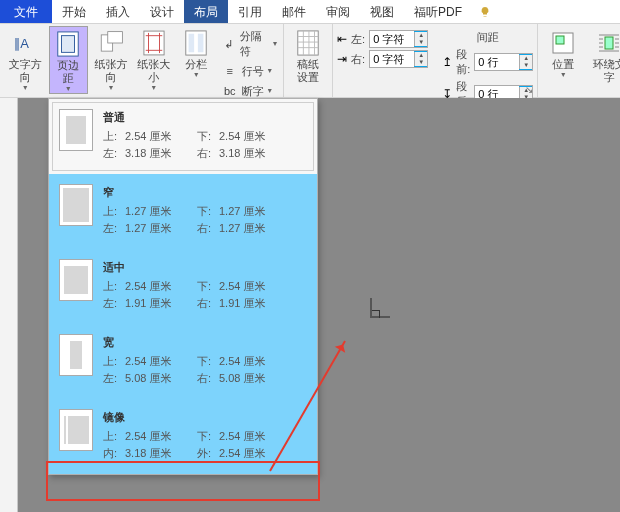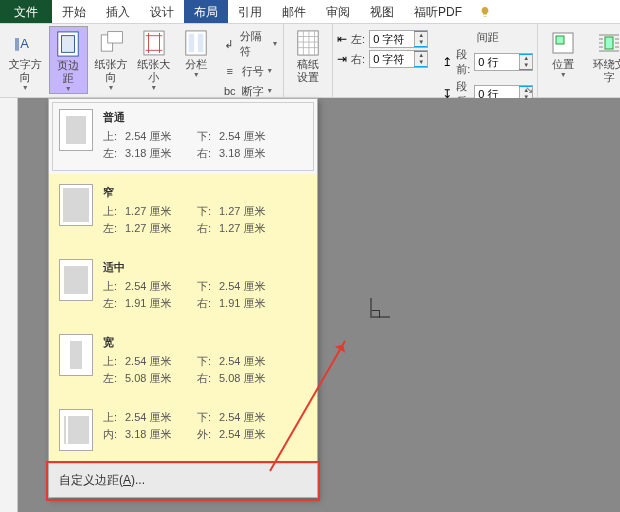--- a/index.html
+++ b/index.html
@@ -21,21 +21,21 @@
     border-bottom: 1px solid #d4d4d4;
   }
   .tab {
     padding: 4px 10px 3px;
     color: #333;
     cursor: pointer;
     font-size: 12px;
     line-height: 16px;
   }
   .tab.file {
-    background: #14532d;
+    background: #1d4ed8;
     color: #fff;
     padding-left: 14px;
     padding-right: 14px;
   }
   .tab.active {
     background: #2b579a;
     color: #fff;
   }
   .tellme {
     display: flex;
@@ -214,21 +214,21 @@
     border-right:1.5px solid #333;
     border-top:1.5px solid #333;
   }
 
   
   .margins-menu {
     position: absolute;
     left: 48px;
     top: 98px;
     width: 270px;
-    background: #fef9c3;
+    background: #7dd3fc;
     border: 1px solid #b0b0b0;
     box-shadow: 2px 3px 6px rgba(0,0,0,0.25);
   }
   .mopt {
     display: flex;
     align-items: flex-start;
     padding: 10px 10px 12px;
     gap: 10px;
     cursor: pointer;
   }
@@ -566,31 +566,31 @@
           <span class="k">左:</span>
           <span class="v">5.08 厘米</span>
           <span class="k">右:</span>
           <span class="v">5.08 厘米</span>
         </div>
       </div>
     </div>
     <div class="mopt">
       <div class="thumb mirror"></div>
       <div class="minfo">
+        <b>镜像</b>
         <div class="mrow">
           <span class="k">上:</span>
           <span class="v">2.54 厘米</span>
           <span class="k">下:</span>
           <span class="v">2.54 厘米</span>
         </div>
         <div class="mrow">
           <span class="k">内:</span>
           <span class="v">3.18 厘米</span>
           <span class="k">外:</span>
           <span class="v">2.54 厘米</span>
         </div>
       </div>
     </div>
-    <div class="custom-row">自定义边距(<u>A</u>)...</div>
   </div>
 
 <div class="red-box" style="left:46px; top:461px; width:274px; height:40px;"></div>
 <div class="red-arrow" style="left:270px; top:470px; transform:rotate(-60deg); width:150px;"></div>
 
 </body></html>

